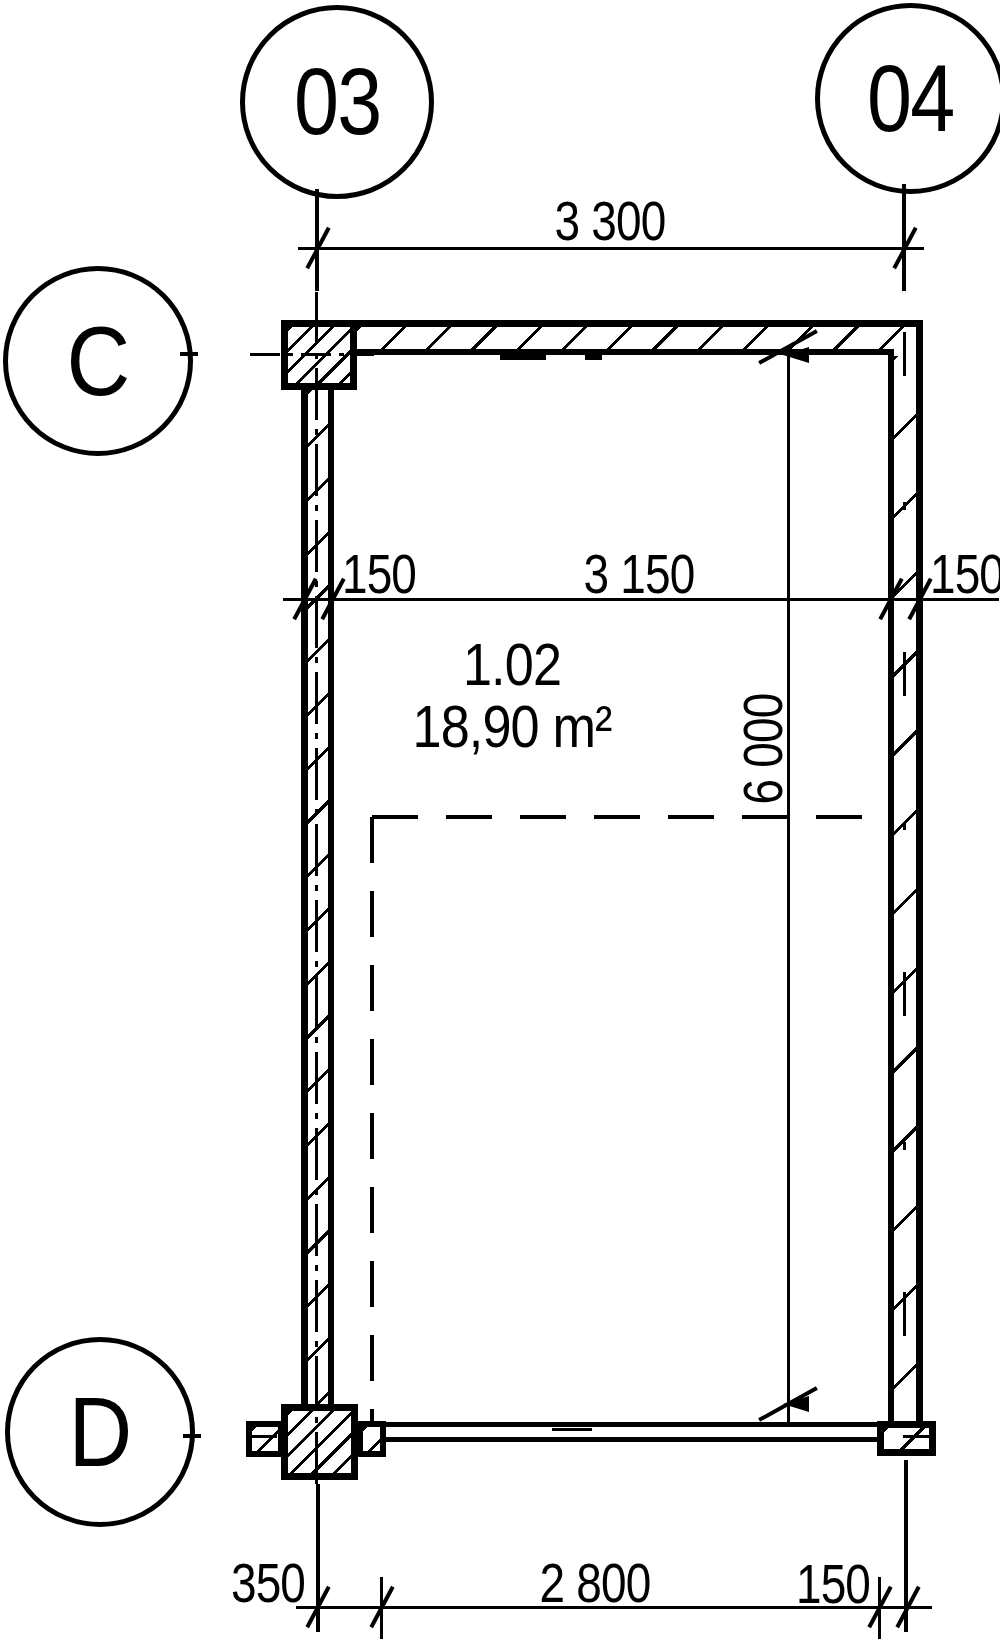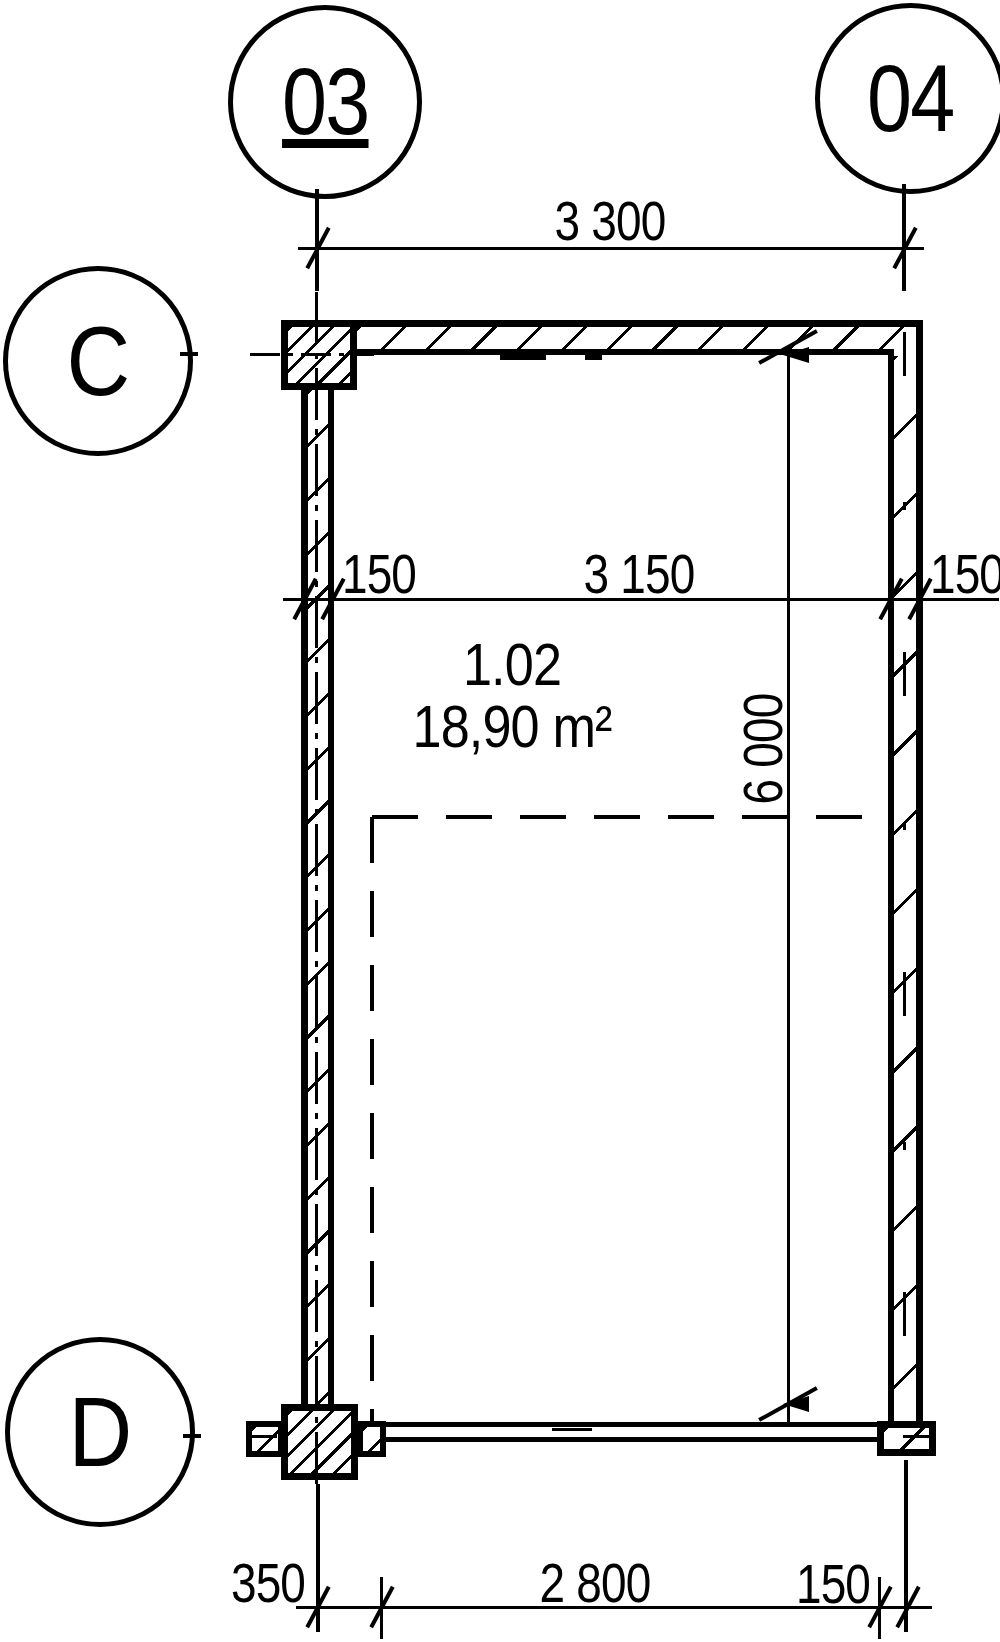--- a/index.html
+++ b/index.html
@@ -56,21 +56,21 @@
   .stub{position:absolute; border:6px solid #000; box-sizing:border-box;
     background:repeating-linear-gradient(135deg,#000 0 3px,transparent 3px 20px);}
   .footing{position:absolute; border:7px solid #000; box-sizing:border-box;
     background:repeating-linear-gradient(135deg,#000 0 3px,transparent 3px 26px);}
 </style>
 </head>
 <body>
 
 <div id="plan">
 
-  <div class="bubble" style="left:228px;top:5px;width:184px;height:184px;text-decoration:underline;">
+  <div class="bubble" style="left:240px;top:5px;width:184px;height:184px;">
     <span class="bub-txt">03</span>
   </div>
   <div class="bubble" style="left:815px;top:3px;width:181px;height:181px;">
     <span class="bub-txt">04</span>
   </div>
   <div class="bubble" style="left:3px;top:266px;width:180px;height:180px;">
     <span class="bub-txt-letter">C</span>
   </div>
   <div class="bubble" style="left:5px;top:1337px;width:180px;height:180px;">
     <span class="bub-txt-letter">D</span>

